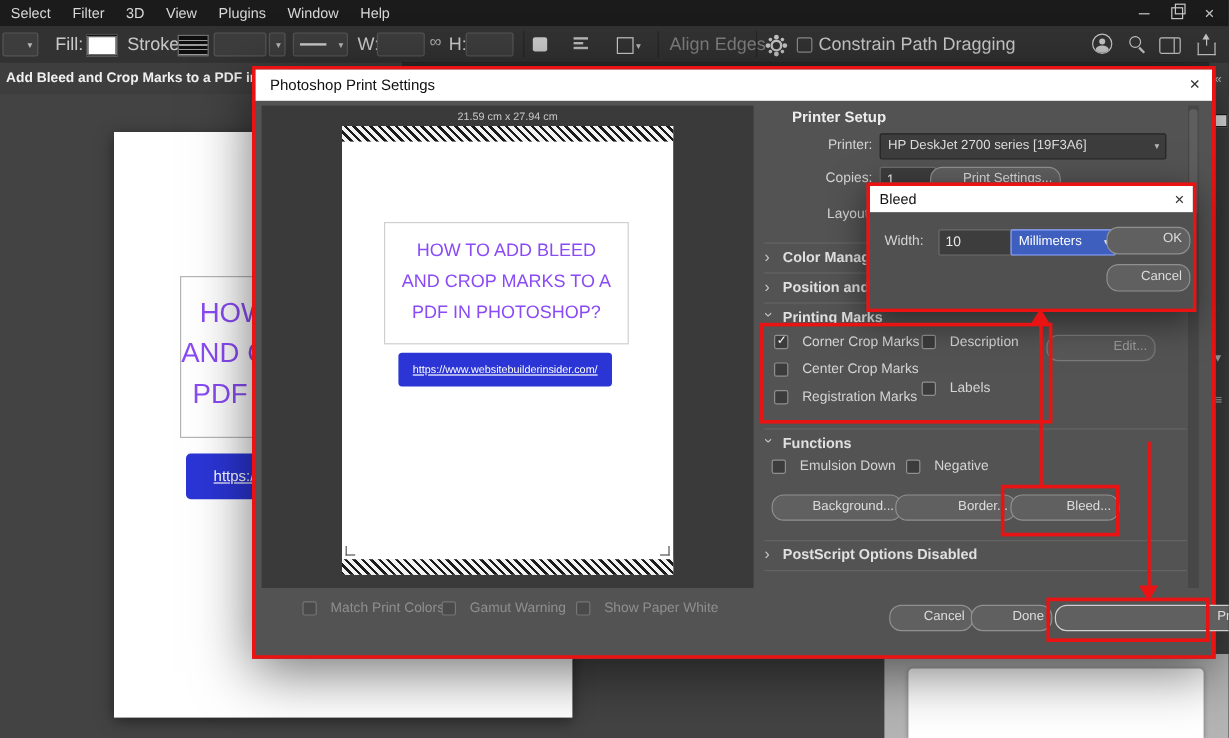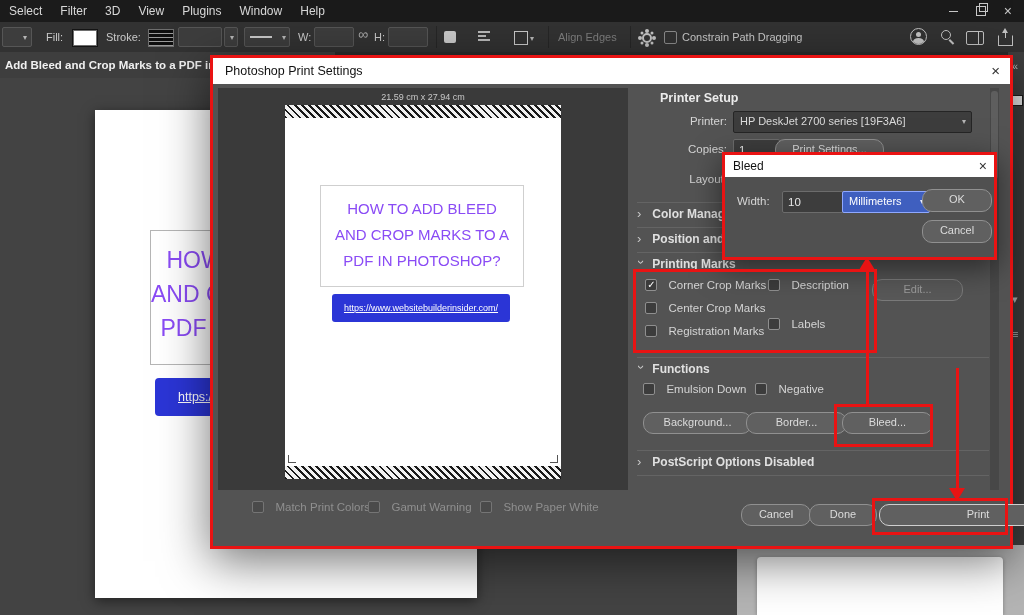--- a/index.html
+++ b/index.html
@@ -10,21 +10,21 @@
   .menubar{position:absolute;left:0;top:0;width:1024px;height:22px;background:#1b1b1b;display:flex;align-items:center;}
   .menu-item{font-size:12px;color:#d8d8d8;padding:0 9px;line-height:22px;cursor:default;}
   .win-controls{position:absolute;right:0;top:0;height:22px;display:flex;align-items:center;gap:18px;padding-right:12px;}
   .icon-min{width:9px;height:1px;background:#c8c8c8;display:inline-block;}
   .icon-restore{width:8px;height:8px;border:1px solid #c8c8c8;position:relative;background:#1b1b1b;display:inline-block;}
   .icon-restore::before{content:"";position:absolute;left:2px;top:-4px;width:7px;height:7px;border:1px solid #c8c8c8;}
   .icon-close-glyph{color:#c8c8c8;font-size:14px;line-height:22px;}
 
   
   .optionsbar{position:absolute;left:0;top:22px;width:1024px;height:30px;background:#323232;border-bottom:1px solid #181818;}
-  .ob-lbl{position:absolute;font-size:11px;color:#c9c9c9;line-height:13px;}
+  .ob-lbl{position:absolute;font-size:15px;color:#c9c9c9;line-height:13px;}
   .ob-lbl.dim{color:#7e7e7e;}
   .mini-input{position:absolute;height:20px;background:#3d3d3d;border:1px solid #565656;border-radius:2px;box-sizing:border-box;}
   .dd-arrow{color:#b5b5b5;font-size:8px;line-height:8px;}
   .swatch-fill{position:absolute;width:24px;height:16px;background:#ffffff;border:1px solid #141414;box-shadow:0 0 0 1px #6e6e6e inset;}
   .swatch-stroke{position:absolute;width:24px;height:16px;border:1px solid #6e6e6e;background:repeating-linear-gradient(180deg,#0e0e0e 0 3px,#9a9a9a 3px 4px);}
   .ob-sep{position:absolute;width:1px;height:22px;top:4px;background:#262626;}
   .icon-shape{position:absolute;width:12px;height:12px;background:#c9c9c9;border-radius:2px;}
   .icon-align{position:absolute;display:flex;flex-direction:column;gap:2px;}
   .icon-align i{display:block;height:2px;background:#b9b9b9;}
   .icon-pathops{position:absolute;width:12px;height:12px;border:1px solid #c9c9c9;}
@@ -85,21 +85,21 @@
   .lbl{position:absolute;font-size:11.5px;color:#d4d4d4;line-height:14px;}
   .lbl.right{text-align:right;}
   .hd{position:absolute;font-size:12.5px;font-weight:bold;color:#ececec;line-height:14px;}
   .input{position:absolute;background:#3d3d3d;border:1px solid #6c6c6c;border-radius:2px;color:#e8e8e8;
          font-size:11.5px;padding:0 5px;height:20px;line-height:18px;font-family:"Liberation Sans",sans-serif;}
   .dropdown{position:absolute;background:#3d3d3d;border:1px solid #252525;border-radius:2px;height:20px;
             color:#dcdcdc;font-size:11px;line-height:18px;padding:0 16px 0 6px;white-space:nowrap;overflow:hidden;}
   .dropdown .dd-caret{position:absolute;right:5px;top:6px;font-size:8px;color:#b5b5b5;line-height:8px;}
   .dropdown.blue{background:#3f5fbf;border:1px solid #8fa8ff;color:#fff;}
   .btn{position:absolute;background:#606060;border:1px solid #909090;border-radius:10px;color:#dcdcdc;
-       font-size:11px;height:20px;line-height:18px;text-align:center;padding:0 6px;white-space:nowrap;}
+       font-size:11px;height:20px;line-height:18px;text-align:right;padding:0 6px;white-space:nowrap;}
   .btn.disabled{color:#9b9b9b;border-color:#7a7a7a;background:#585858;}
   .btn.primary{border-color:#cfcfcf;padding-left:39px;}
   .divider{position:absolute;height:1px;background:#646464;}
   .section-head{position:absolute;font-size:12px;font-weight:bold;color:#e0e0e0;line-height:14px;white-space:nowrap;}
   .chev{display:inline-block;color:#c9c9c9;font-size:13px;font-weight:normal;width:12px;line-height:13px;}
   .chev.down{transform:rotate(90deg);transform-origin:4px 7px;}
   .cb{position:absolute;height:14px;white-space:nowrap;}
   .cbox{width:12px;height:12px;border:1px solid #8f8f8f;background:#3c3c3c;border-radius:2px;display:inline-block;box-sizing:border-box;position:relative;vertical-align:top;}
   .cbox .tick{position:absolute;left:0;top:-2px;width:11px;text-align:center;color:#ffffff;font-size:10px;line-height:14px;}
   .cb-label{margin-left:7px;font-size:11.5px;color:#d4d4d4;line-height:13px;vertical-align:top;}

